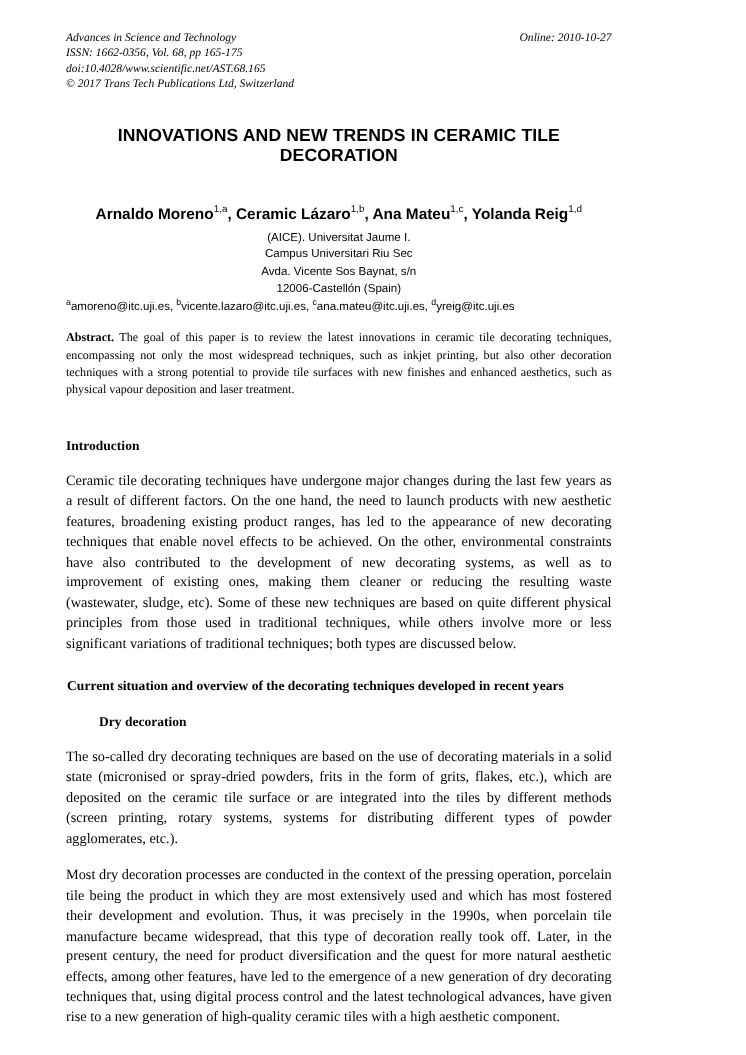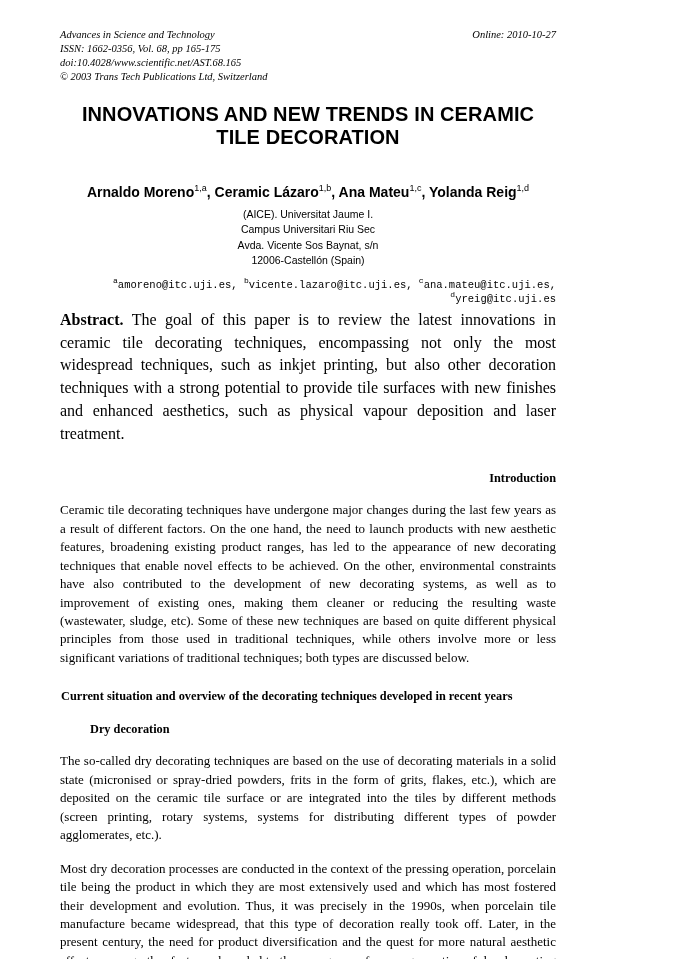--- a/index.html
+++ b/index.html
@@ -33,25 +33,25 @@
     font-style: italic;
   }
   .header-right {
     font-style: italic;
     font-size: 10.5px;
     padding-top: 0px;
     white-space: nowrap;
   }
   
   .title {
-    margin-top: 20px;
+    margin-top: 32px;
     text-align: center;
     font-family: "Liberation Sans", sans-serif;
     font-weight: bold;
-    font-size: 20px;
+    font-size: 16px;
     letter-spacing: 0.1px;
   }
   
   .authors {
     margin-top: 34px;
     text-align: center;
     font-family: "Liberation Sans", sans-serif;
     font-size: 14px;
     font-weight: bold;
   }
@@ -65,53 +65,52 @@
     text-align: center;
     font-family: "Liberation Sans", sans-serif;
     font-size: 10.5px;
     line-height: 1.45;
   }
   .affil sup {
     font-size: 8px;
     vertical-align: super;
   }
   .emails {
-    margin-top: 8px;
-    text-align: right;
-    font-family: Liberation Mono, monospace;
+    margin-top: 0;
+    text-align: left;
+    font-family: Liberation Sans, sans-serif;
     font-size: 10.5px;
   }
   .emails sup {
     font-size: 8px;
     vertical-align: super;
   }
   
   .keywords {
     margin-top: 38px;
     font-size: 11.5px;
     font-family: "Liberation Sans", sans-serif;
     line-height: 1.4;
   }
   .keywords .lbl {
     font-weight: bold;
   }
   .abstract {
-    margin-top: 4px;
-    font-size: 16px;
+    margin-top: 16px;
+    font-size: 11px;
     text-align: justify;
     line-height: 1.42;
   }
   .abstract .lbl {
     font-weight: bold;
   }
   h2.section {
-    margin: 26px 0 0 0;
+    margin: 35px 0 0 0;
     font-size: 12.3px;
     font-weight: bold;
-    text-align: right;
   }
   h3.subsection {
     margin: 22px 0 0 1px;
     font-size: 12.3px;
     font-weight: bold;
   }
   h3.subsub {
     margin: 18px 0 0 0;
     padding-left: 30px;
     font-size: 12.3px;
@@ -128,21 +127,21 @@
 </head>
 <body>
 
 <div class="page">
 
   <div class="header">
     <div class="header-left">
       <div>Advances in Science and Technology</div>
       <div>ISSN: 1662-0356, Vol. 68, pp 165-175</div>
       <div>doi:10.4028/www.scientific.net/AST.68.165</div>
-      <div>© 2003 Trans Tech Publications Ltd, Switzerland</div>
+      <div>© 2017 Trans Tech Publications Ltd, Switzerland</div>
     </div>
     <div class="header-right">Online: 2010-10-27</div>
   </div>
 
   <div class="title">INNOVATIONS AND NEW TRENDS IN CERAMIC TILE DECORATION</div>
 
   <div class="authors">
     <span>Arnaldo Moreno</span><sup>1,a</sup><span>, </span><span>Ceramic Lázaro</span><sup>1,b</sup><span>, </span><span>Ana Mateu</span><sup>1,c</sup><span>, </span><span>Yolanda Reig</span><sup>1,d</sup>
   </div>
 

